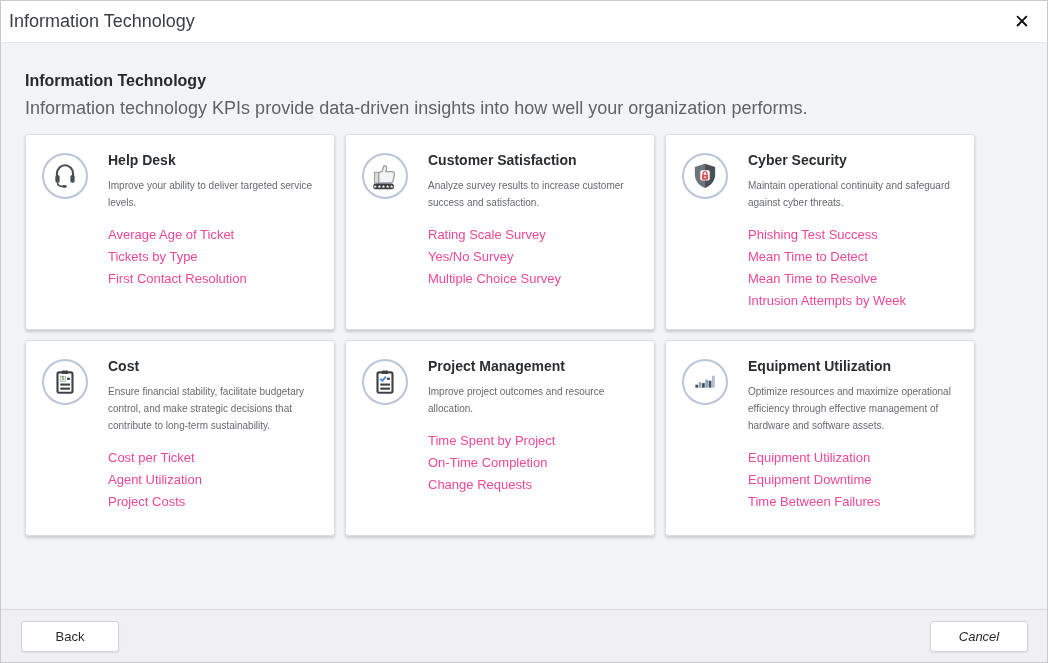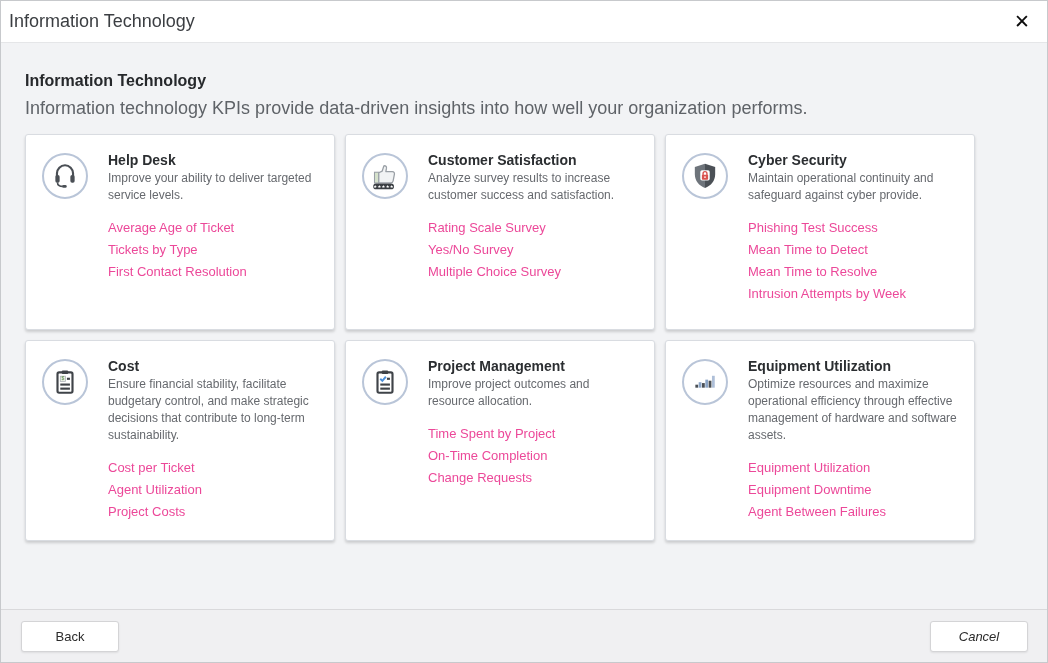--- a/index.html
+++ b/index.html
@@ -45,21 +45,21 @@
   }
   .card-icon-wrap {
     flex: none; width: 46px; height: 46px; border-radius: 50%;
     border: 2px solid #b9c5d8; background: #fff;
     display: flex; align-items: center; justify-content: center;
     margin-right: 20px; margin-top: 1px;
   }
   .card-icon-wrap svg { width: 30px; height: 30px; display: block; }
   .card-content { flex: 1; min-width: 0; }
   .card-title { font-size: 14px; font-weight: 600; color: #2b2e31; line-height: 1.25; }
-  .card-desc { font-size: 12px; color: #66696e; line-height: 17px; }
+  .card-desc { font-size: 10px; color: #66696e; line-height: 17px; margin-top: 7px; }
   .card-links { margin-top: 13px; }
   .card-link {
     display: block; font-size: 13px; color: #ec4899; line-height: 22px;
     text-decoration: none; cursor: pointer;
   }
 
   
   .dialog-footer {
     flex: none; height: 53px; background: #f0f0f2;
     border-top: 1px solid #d9d9db;
@@ -137,21 +137,21 @@
             <path d="M14 2.5 L4.5 5.5 v6.6 c0 6.6 4 10.9 9.5 13.1 z" fill="#6e747b"></path>
             <path d="M14 2.5 l9.5 3 v6.6 c0 6.6-4 10.9-9.5 13.1 z" fill="#4b5056"></path>
             <rect x="9.6" y="8.6" width="8.8" height="9.6" rx="1.6" fill="#ffffff"></rect>
             <path d="M12.2 13 v-1.3 a1.8 1.8 0 0 1 3.6 0 V13" stroke="#d9534f" stroke-width="1.3" fill="none"></path>
             <rect x="11.1" y="12.8" width="5.8" height="4.6" rx="0.8" fill="#d9534f"></rect>
             <circle cx="14" cy="15" r="0.8" fill="#ffffff"></circle>
           </svg>
         </div>
         <div class="card-content">
           <div class="card-title">Cyber Security</div>
-          <div class="card-desc">Maintain operational continuity and safeguard against cyber provide.</div>
+          <div class="card-desc">Maintain operational continuity and safeguard against cyber threats.</div>
           <div class="card-links">
             <a class="card-link">Phishing Test Success</a>
             <a class="card-link">Mean Time to Detect</a>
             <a class="card-link">Mean Time to Resolve</a>
             <a class="card-link">Intrusion Attempts by Week</a>
           </div>
         </div>
       </div>
 
       <div class="card">
@@ -209,21 +209,21 @@
             <rect x="17.4" y="12.8" width="2.6" height="6.5" fill="#4a4f55"></rect>
             <rect x="20.5" y="8.2" width="2.6" height="11.1" fill="#aebfd8"></rect>
           </svg>
         </div>
         <div class="card-content">
           <div class="card-title">Equipment Utilization</div>
           <div class="card-desc">Optimize resources and maximize operational efficiency through effective management of hardware and software assets.</div>
           <div class="card-links">
             <a class="card-link">Equipment Utilization</a>
             <a class="card-link">Equipment Downtime</a>
-            <a class="card-link">Agent Between Failures</a>
+            <a class="card-link">Time Between Failures</a>
           </div>
         </div>
       </div>
 
     </div>
   </div>
 
   <div class="dialog-footer">
     <button class="btn btn-back">Back</button>
     <button class="btn btn-cancel">Cancel</button>

